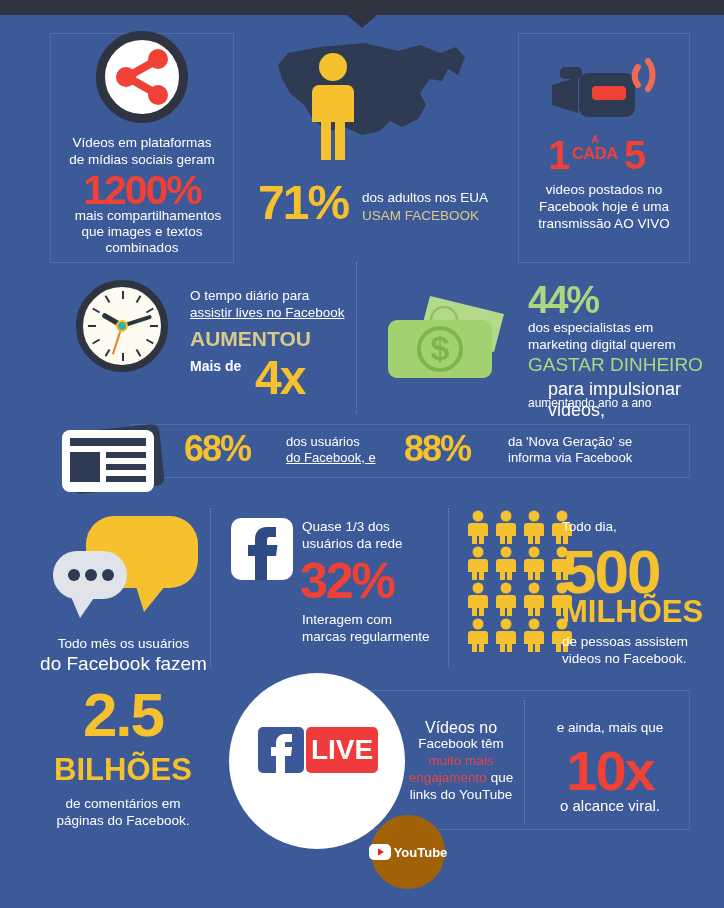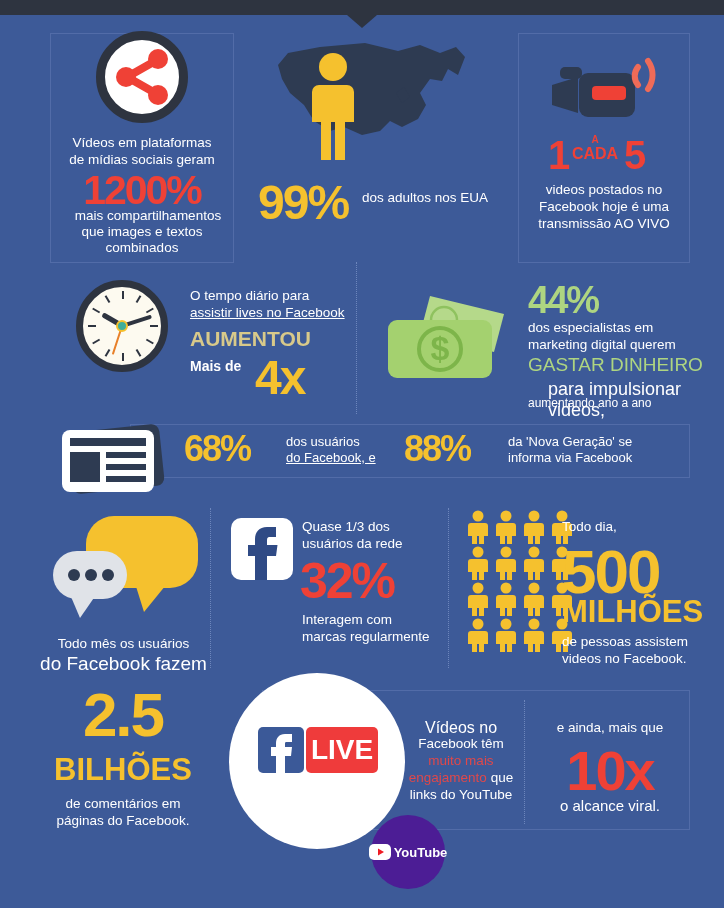--- a/index.html
+++ b/index.html
@@ -54,21 +54,21 @@
            grid-template-rows:repeat(4, 36px); }
 
   
   .bub { position:absolute; border-radius:28px; }
 
   
   .livecirc { position:absolute; width:176px; height:176px; border-radius:50%; background:#ffffff; }
   .fbsq { position:absolute; background:#3b5998; border-radius:5px; }
   .livesq{ position:absolute; background:#ef3b3b; border-radius:5px; color:#fff;
            font-weight:bold; display:flex; align-items:center; justify-content:center; }
-  .ytcirc{ position:absolute; width:74px; height:74px; border-radius:50%; background:#4c1d95;
+  .ytcirc{ position:absolute; width:74px; height:74px; border-radius:50%; background:#a16207;
            display:flex; align-items:center; justify-content:center; gap:3px; }
 </style>
 </head>
 <body>
 
 <div id="page">
 
   <div class="topbar"></div>
   <div class="notch"></div>
 
@@ -98,22 +98,23 @@
       L178,34 L172,46 L160,44 L150,58 L156,70 L148,84 L132,92 L120,86 L110,96 L92,100 L74,92
       L60,96 L44,86 L34,70 L20,58 L12,44 Z"></path>
     <path fill="#2e3b52" d="M126,58 L134,52 L140,62 L132,68 Z"></path>
   </svg>
 
   <svg style="position:absolute; left:307px; top:52px;" width="52" height="110" viewBox="0 0 52 110">
     <circle cx="26" cy="15" r="14" fill="#f5c12e"></circle>
     <path fill="#f5c12e" d="M12,33 h28 a7,7 0 0 1 7,7 v30 h-9 v38 h-10 v-38 h-4 v38 h-10 v-38 h-9 v-30 a7,7 0 0 1 7,-7 z"></path>
   </svg>
 
-  <div class="txt l yl big" style="left:258px; top:175px; width:120px; font-size:48px;">99%</div>
+  <div class="txt l yl big" style="left:258px; top:175px; width:120px; font-size:48px;">71%</div>
   <div class="txt l wt" style="left:362px; top:190px; width:170px; font-size:13.5px;">dos adultos nos EUA</div>
+  <div class="txt l tan" style="left:362px; top:208px; width:170px; font-size:13.5px;">USAM FACEBOOK</div>
 
   <div class="box" style="left:518px; top:33px; width:172px; height:230px;"></div>
 
   <svg style="position:absolute; left:548px; top:55px;" width="122" height="80" viewBox="0 0 122 80">
     <rect x="31" y="18" width="56" height="44" rx="9" fill="#2e3b52"></rect>
     <path fill="#2e3b52" d="M4,30 L30,22 L30,58 L4,50 Z"></path>
     <rect x="12" y="12" width="22" height="12" rx="5" fill="#2e3b52"></rect>
     <rect x="44" y="31" width="34" height="14" rx="4" fill="#ef4136"></rect>
     <g fill="none" stroke="#ef6b58" stroke-width="6" stroke-linecap="round">
       <path d="M90,30 a14,14 0 0 1 0,-18"></path>

